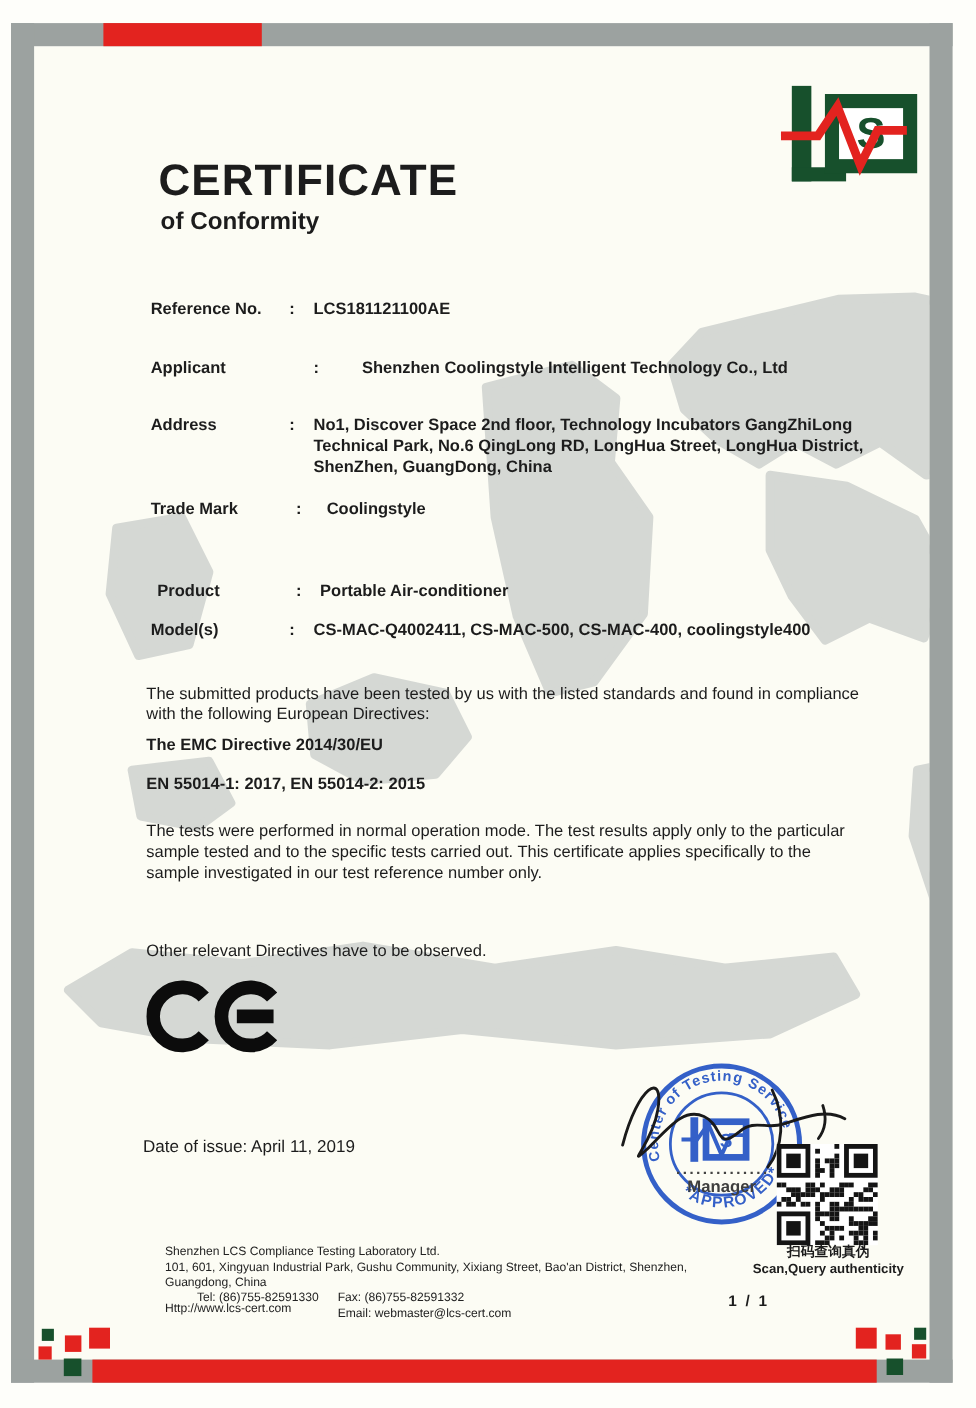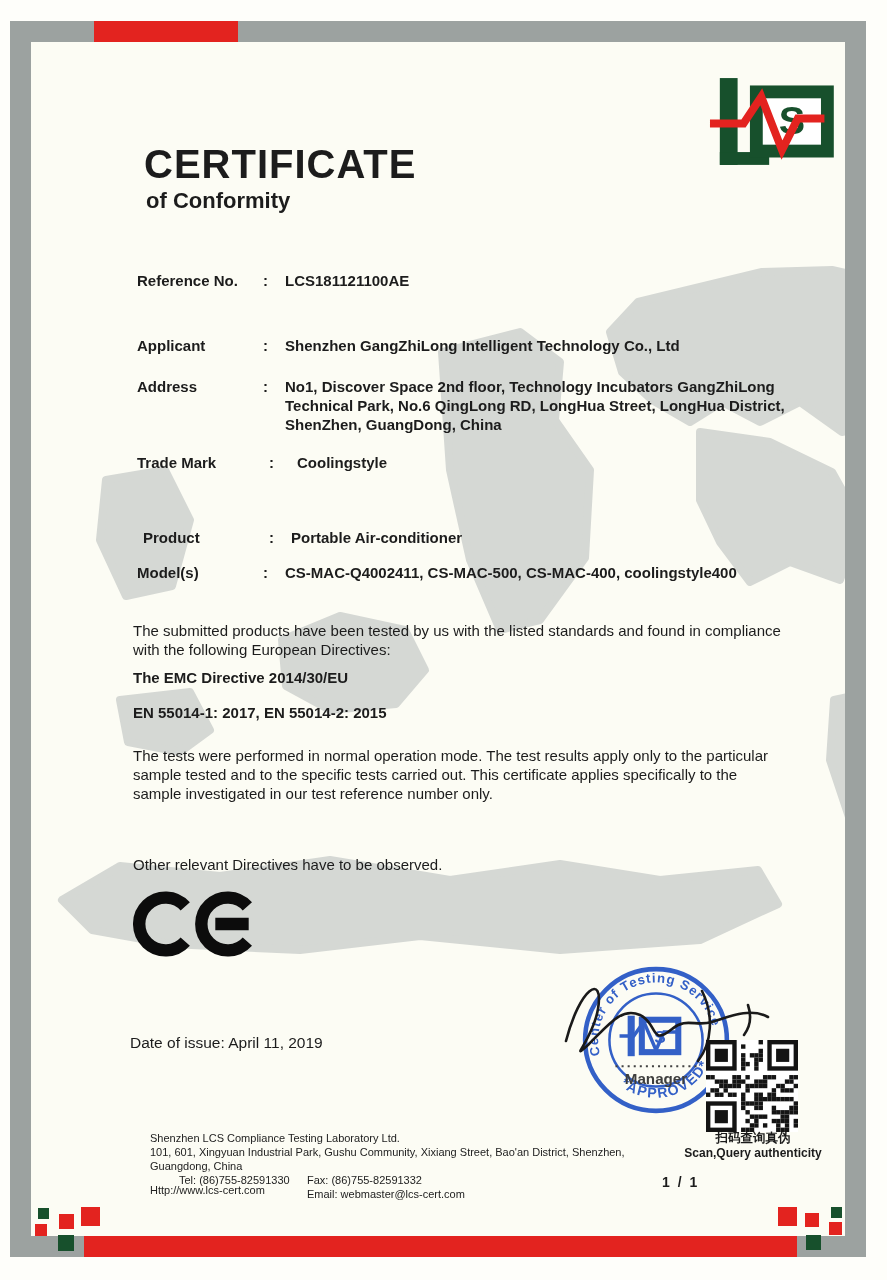--- a/index.html
+++ b/index.html
@@ -114,24 +114,24 @@
   </svg>
 
   <div class="abs title">CERTIFICATE</div>
   <div class="abs subtitle">of Conformity</div>
 
   <div class="abs frow" style="top:271px;">
     <span class="lbl">Reference No.</span>
     <span class="col">:</span>
     <span class="val">LCS181121100AE</span>
   </div>
-  <div class="abs frow" style="top:336px;">
+  <div class="abs frow" style="top:325px;gap:22px;">
     <span class="lbl">Applicant</span>
     <span class="col">:</span>
-    <span class="val">Shenzhen GangZhiLong Intelligent Technology Co., Ltd</span>
+    <span class="val">Shenzhen Coolingstyle Intelligent Technology Co., Ltd</span>
   </div>
   <div class="abs frow" style="top:377px;">
     <span class="lbl">Address</span>
     <span class="col">:</span>
     <span class="val">No1, Discover Space 2nd floor, Technology Incubators GangZhiLong Technical Park, No.6 QingLong RD, LongHua Street, LongHua District, ShenZhen, GuangDong, China</span>
   </div>
   <div class="abs frow" style="top:453px;justify-content:space-between;">
     <span class="lbl">Trade Mark</span>
     <span class="col">:</span>
     <span class="val">Coolingstyle</span>

